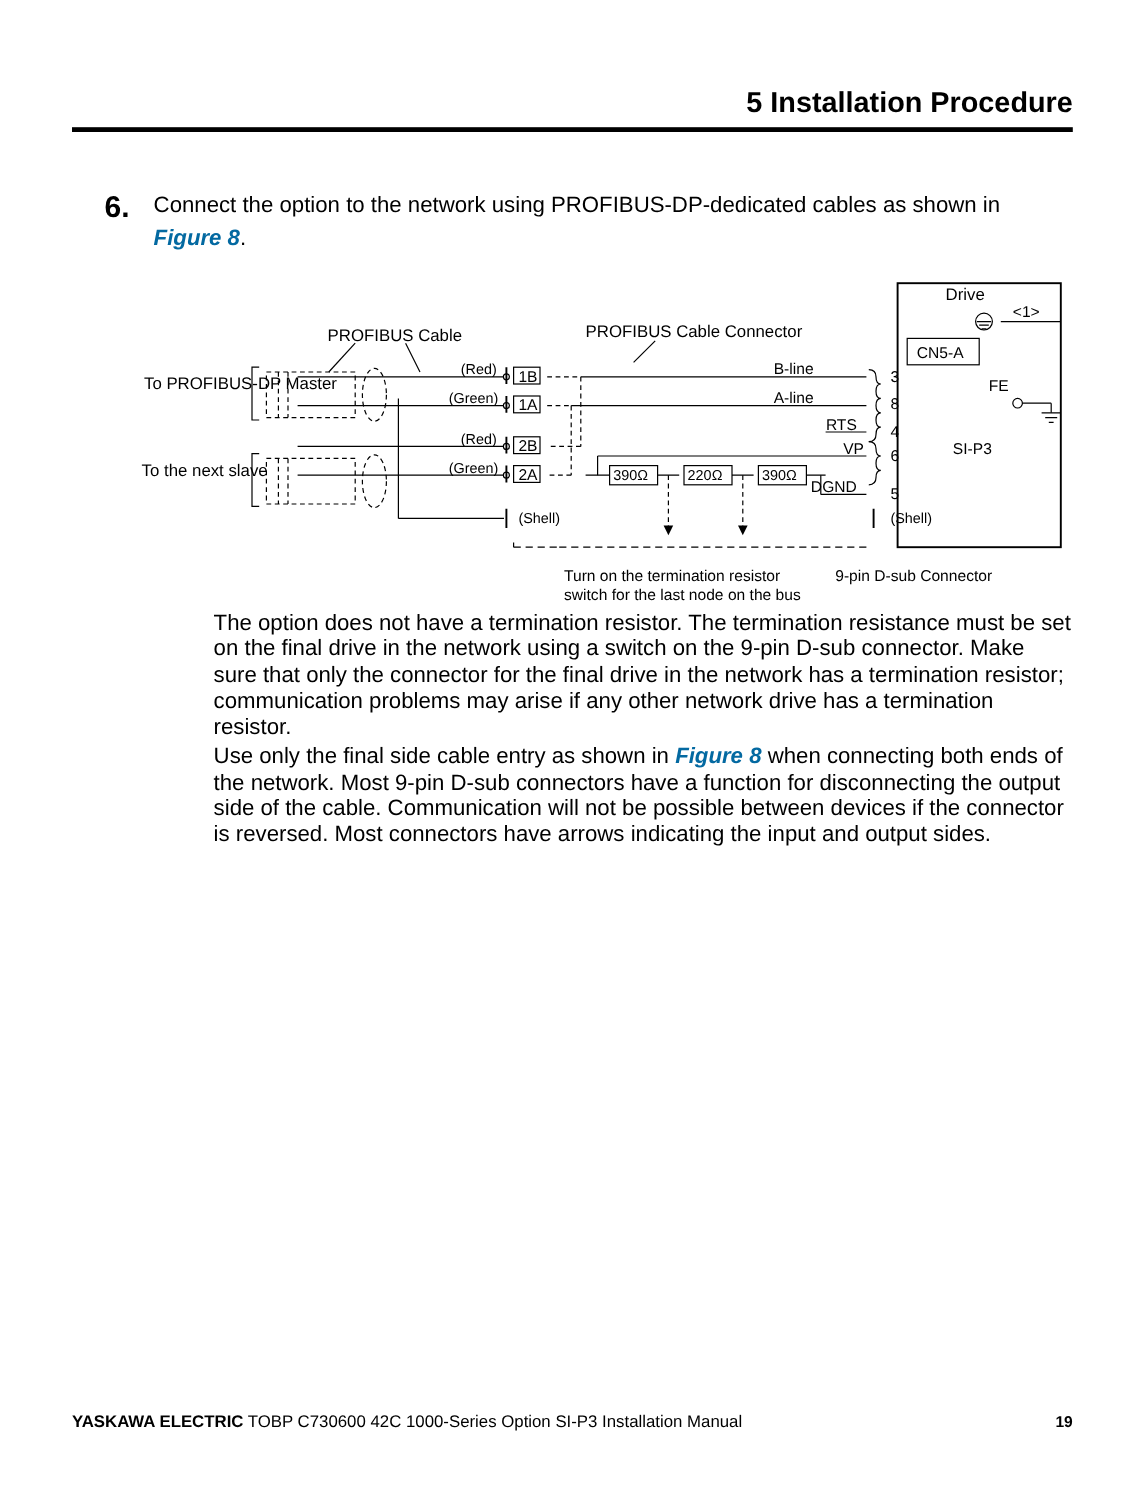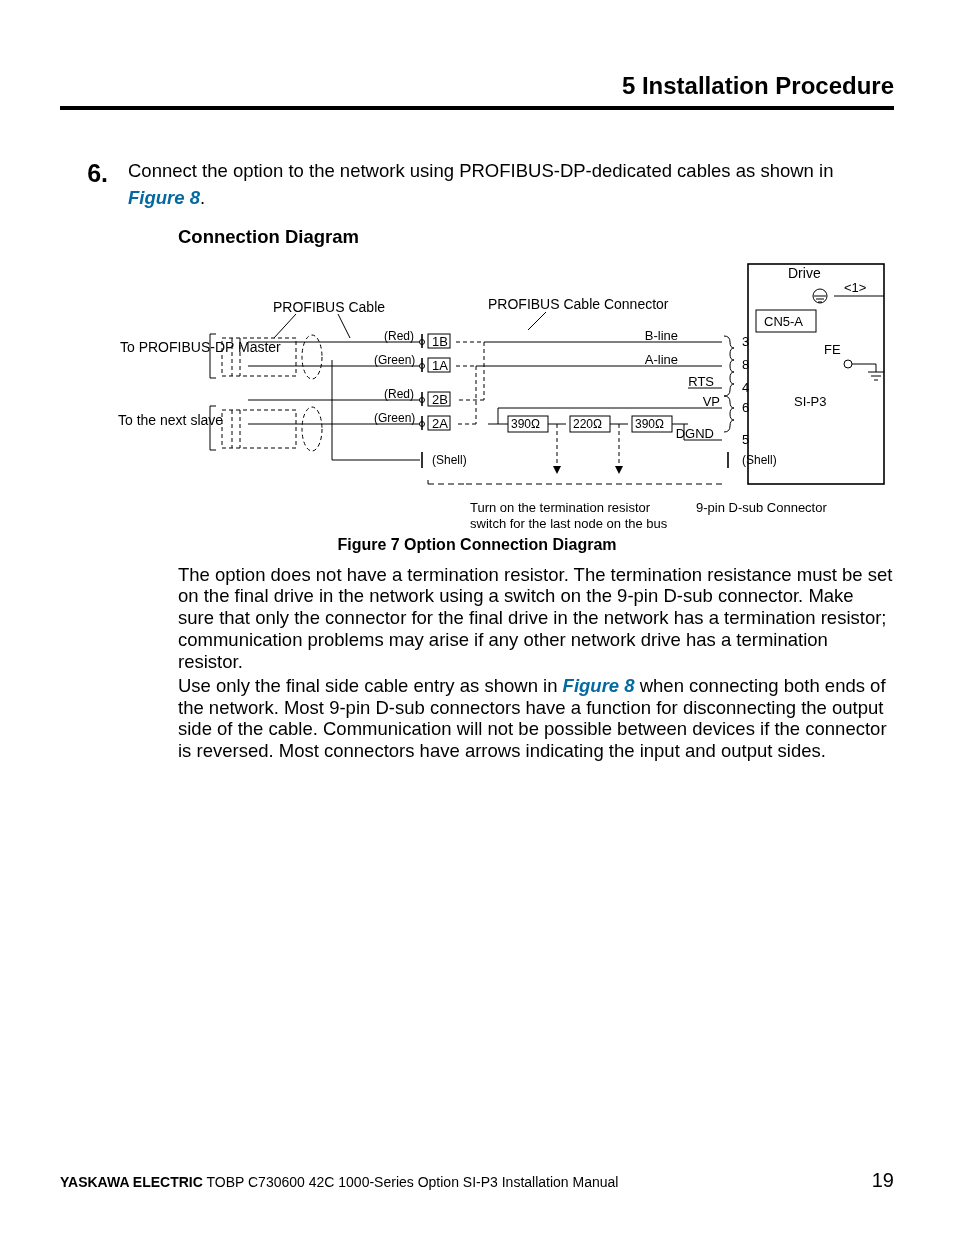--- a/index.html
+++ b/index.html
@@ -95,39 +95,38 @@
     position: absolute;
     bottom: 76px;
     left: 60px;
     right: 60px;
     display: flex;
     justify-content: space-between;
     font-size: 14px;
     align-items: baseline;
   }
   .footer .left b { font-weight: bold; }
-  .footer .right { font-weight: normal; font-size: 20px; }
+  .footer .right { font-weight: bold; font-size: 13px; }
 </style>
 </head>
 <body>
 
 <div class="page">
 
   <div class="header">
     <span>5  Installation Procedure</span>
   </div>
 
   <div class="step-row">
     <div class="step-num">6.</div>
     <div class="step-text">
       <span>Connect the option to the network using PROFIBUS-DP-dedicated cables as shown in </span><span class="figref">Figure 8</span><span>.</span>
     </div>
   </div>
 
-  <div class="subhead">Connection Diagram</div>
 
   <div class="diagram-wrap">
     <svg viewBox="0 0 806 278">
       <style>
         .lbl { font: 14px Arial, sans-serif; }
         .lblsm { font: 13px Arial, sans-serif; }
         .lblxs { font: 12px Arial, sans-serif; }
         .thin { stroke:#000; stroke-width:1; fill:none; }
         .thick { stroke:#000; stroke-width:1.6; fill:none; }
         .dash { stroke:#000; stroke-width:1; stroke-dasharray:4 3; fill:none; }
@@ -272,21 +271,20 @@
 
       <line x1="640" y1="198" x2="640" y2="214" class="thick"></line>
       <text x="654" y="210" class="lblxs">(Shell)</text>
 
       <text x="382" y="258" class="lblsm">Turn on the termination resistor</text>
       <text x="382" y="274" class="lblsm">switch for the last node on the bus</text>
       <text x="608" y="258" class="lblsm">9-pin D-sub Connector</text>
     </svg>
   </div>
 
-  <div class="fig-caption">Figure 7  Option Connection Diagram</div>
 
 
 
   <div class="profibus-body">
     <p>The option does not have a termination resistor. The termination resistance must be set on the final drive in the network using a switch on the 9-pin D-sub connector. Make sure that only the connector for the final drive in the network has a termination resistor; communication problems may arise if any other network drive has a termination resistor.</p>
     <p>
       <span>Use only the final side cable entry as shown in </span><span class="figref">Figure 8</span><span> when connecting both ends of the network. Most 9-pin D-sub connectors have a function for disconnecting the output side of the cable. Communication will not be possible between devices if the connector is reversed. Most connectors have arrows indicating the input and output sides.</span>
     </p>
   </div>
 

